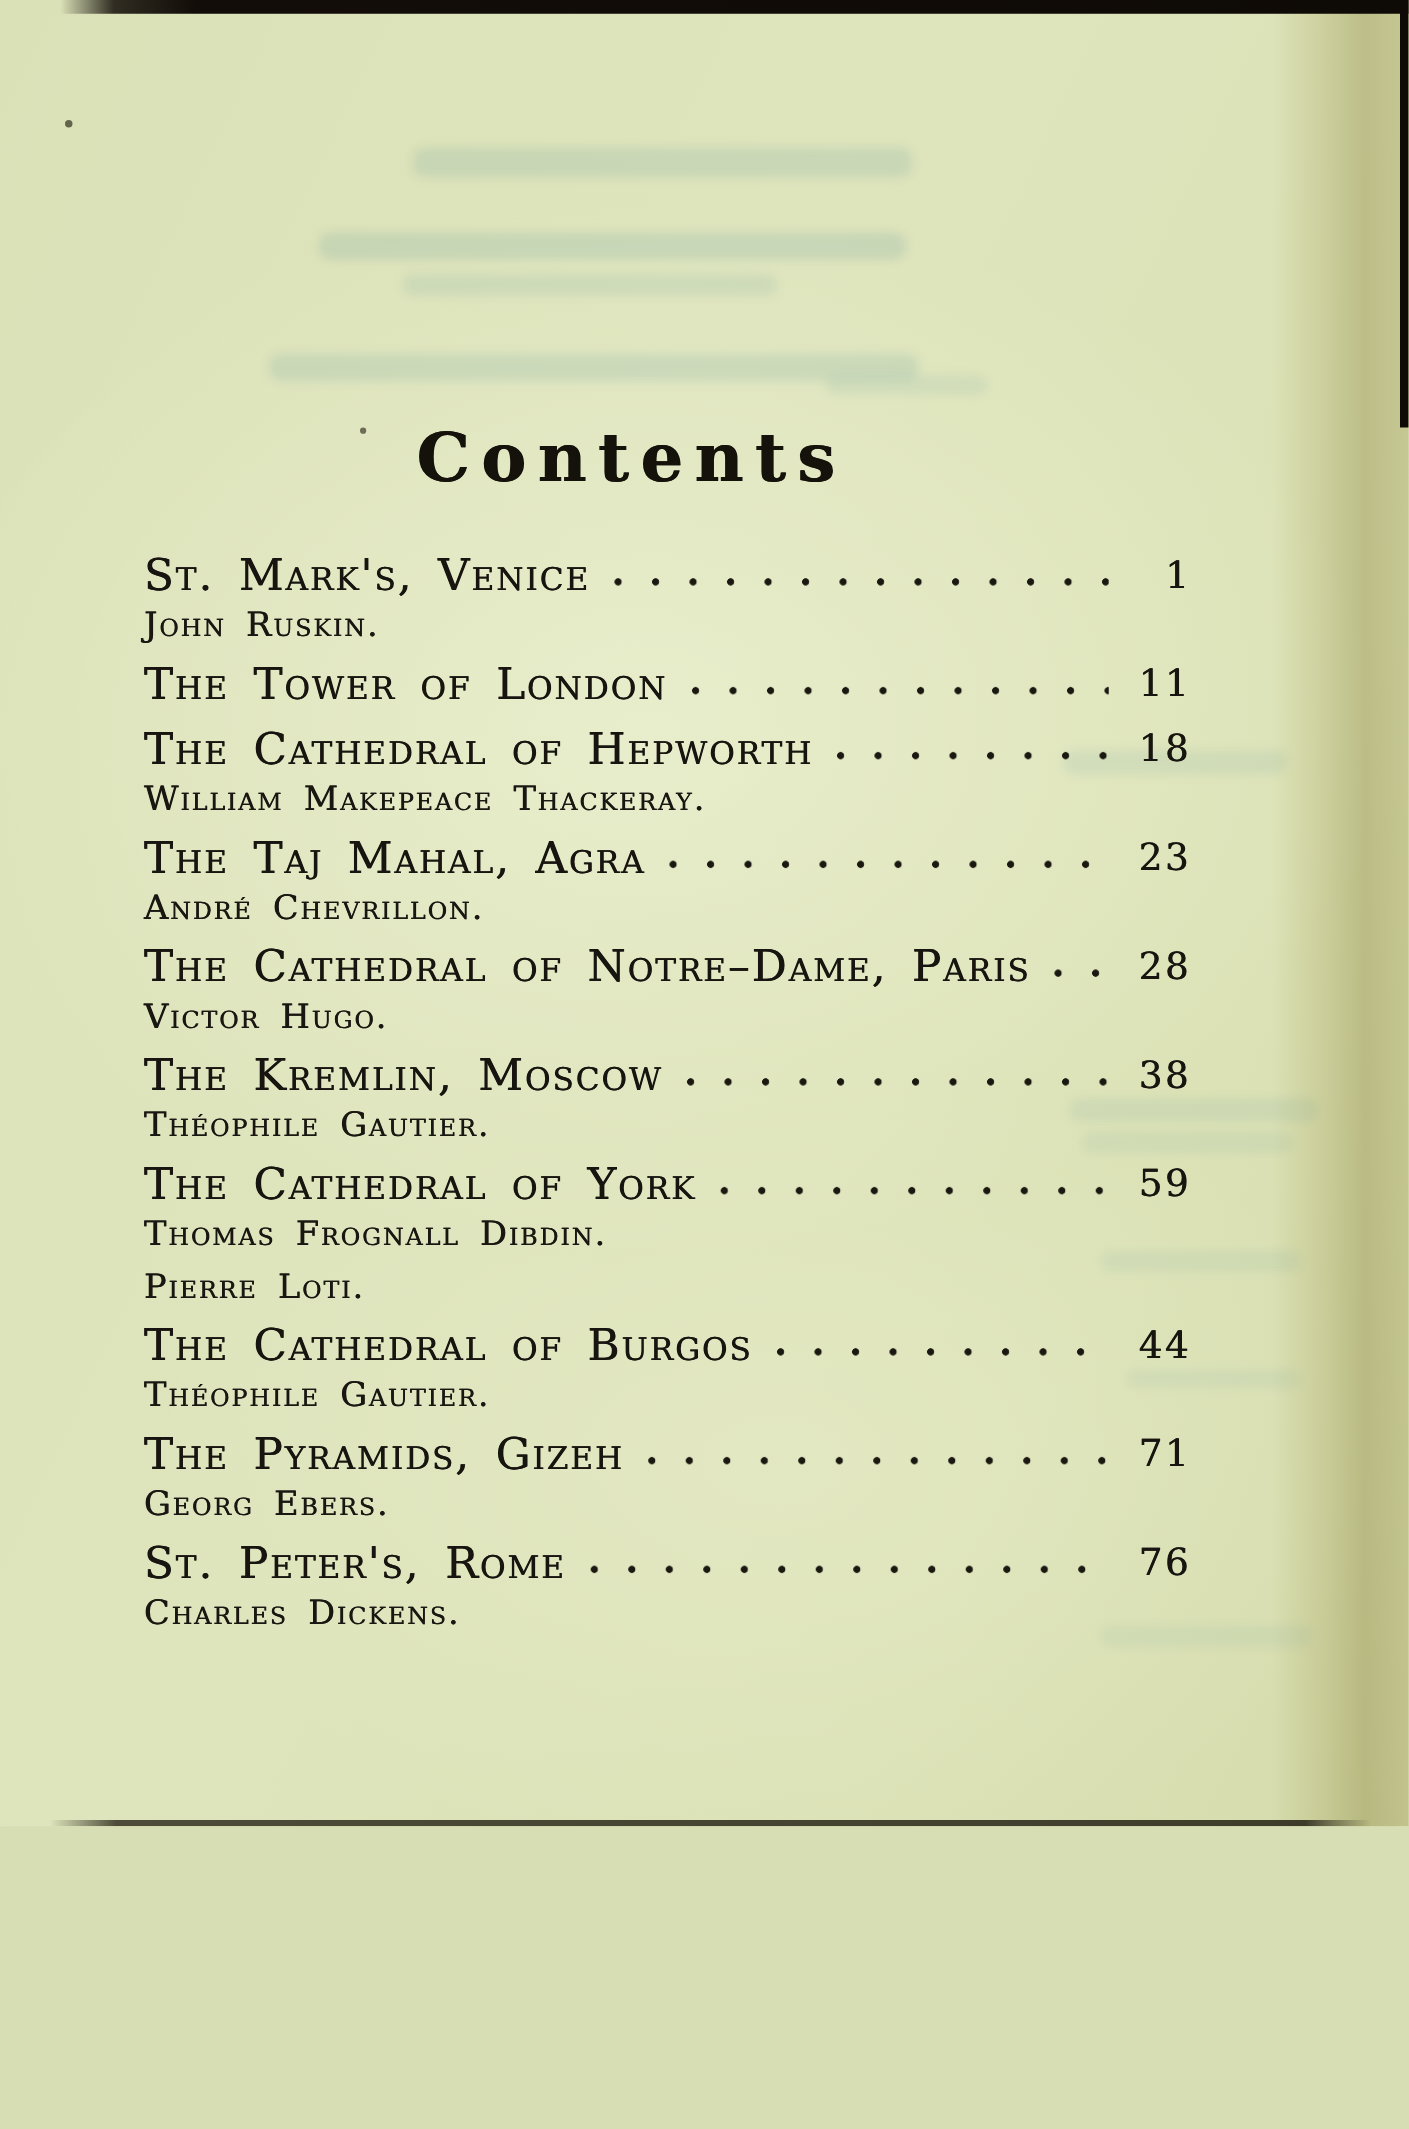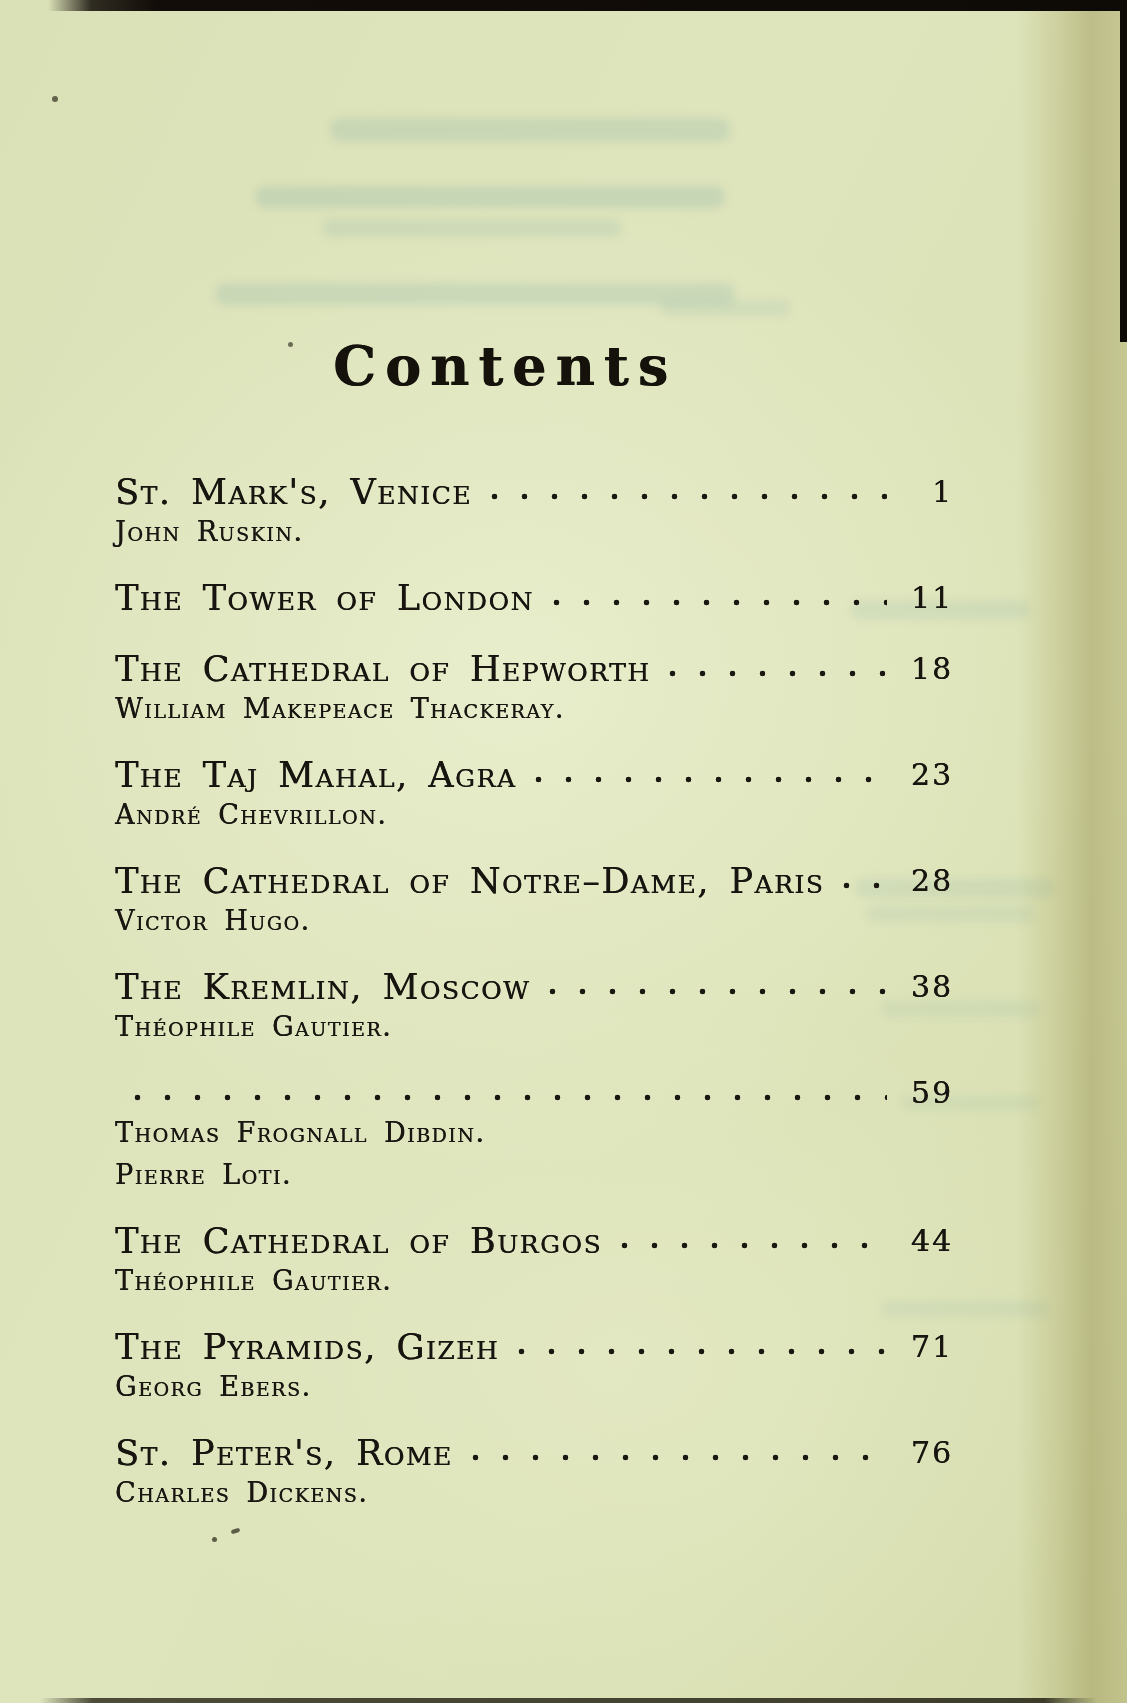--- a/index.html
+++ b/index.html
@@ -3,21 +3,21 @@
 <meta charset="utf-8">
 <style>
   html,body{margin:0;padding:0;}
   body{
     width:1127px;height:1703px;
     background:#d8deb4;
     font-family:"DejaVu Serif","Liberation Serif",serif;
     overflow:hidden;
   }
   .scan{
-    position:relative;width:1127px;height:1703px;
+    position:relative;width:1127px;height:1461px;
     background:
       radial-gradient(ellipse 75% 42% at 46% 40%, rgba(240,245,216,0.55), rgba(240,245,216,0) 70%),
       radial-gradient(ellipse 60% 30% at 55% 80%, rgba(233,238,206,0.45), rgba(233,238,206,0) 75%),
       linear-gradient(115deg, #dbe1b7 0%, #dee4bc 40%, #dce2b6 75%, #d5dbac 100%);
     overflow:hidden;
   }
   
   .edge-top{
     position:absolute;top:0;left:48px;right:0;height:11px;
     background:linear-gradient(to right, rgba(18,13,8,0) 0%, rgba(18,13,8,0.85) 4%, #120d08 10%, #0e0a06 100%);
@@ -60,21 +60,20 @@
     color:#181510;
   }
   .entry{margin-bottom:12px;}
   .entry .line{
     display:flex;align-items:flex-start;
     font-variant-caps:small-caps;
     font-size:35px;line-height:40px;
     letter-spacing:1.5px;word-spacing:7px;
     text-shadow:0.4px 0 0 currentColor;
     white-space:nowrap;
-    margin-top:31px;
   }
   .leader{
     flex:1 1 auto;align-self:flex-end;
     height:9px;margin:0 14px 11px 18px;
     background-image:radial-gradient(circle at 4.5px 4.5px, #1b1811 2.6px, rgba(0,0,0,0) 3.1px);
     background-size:30px 9px;background-repeat:repeat-x;
   }
   .pnum{
     flex:0 0 auto;min-width:52px;text-align:right;
     font-size:30px;letter-spacing:2px;
@@ -156,20 +155,21 @@
       <div class="line">
         <span class="etitle">The Kremlin, Moscow</span>
         <span class="leader"></span>
         <span class="pnum">38</span>
       </div>
       <div class="author">Théophile Gautier.</div>
     </div>
 
     <div class="entry">
       <div class="line">
+        <span class="etitle">The Cathedral of York</span>
         <span class="leader"></span>
         <span class="pnum">59</span>
       </div>
       <div class="author">Thomas Frognall Dibdin.</div>
     </div>
 
     <div class="entry">
       <div class="author">Pierre Loti.</div>
     </div>
 

